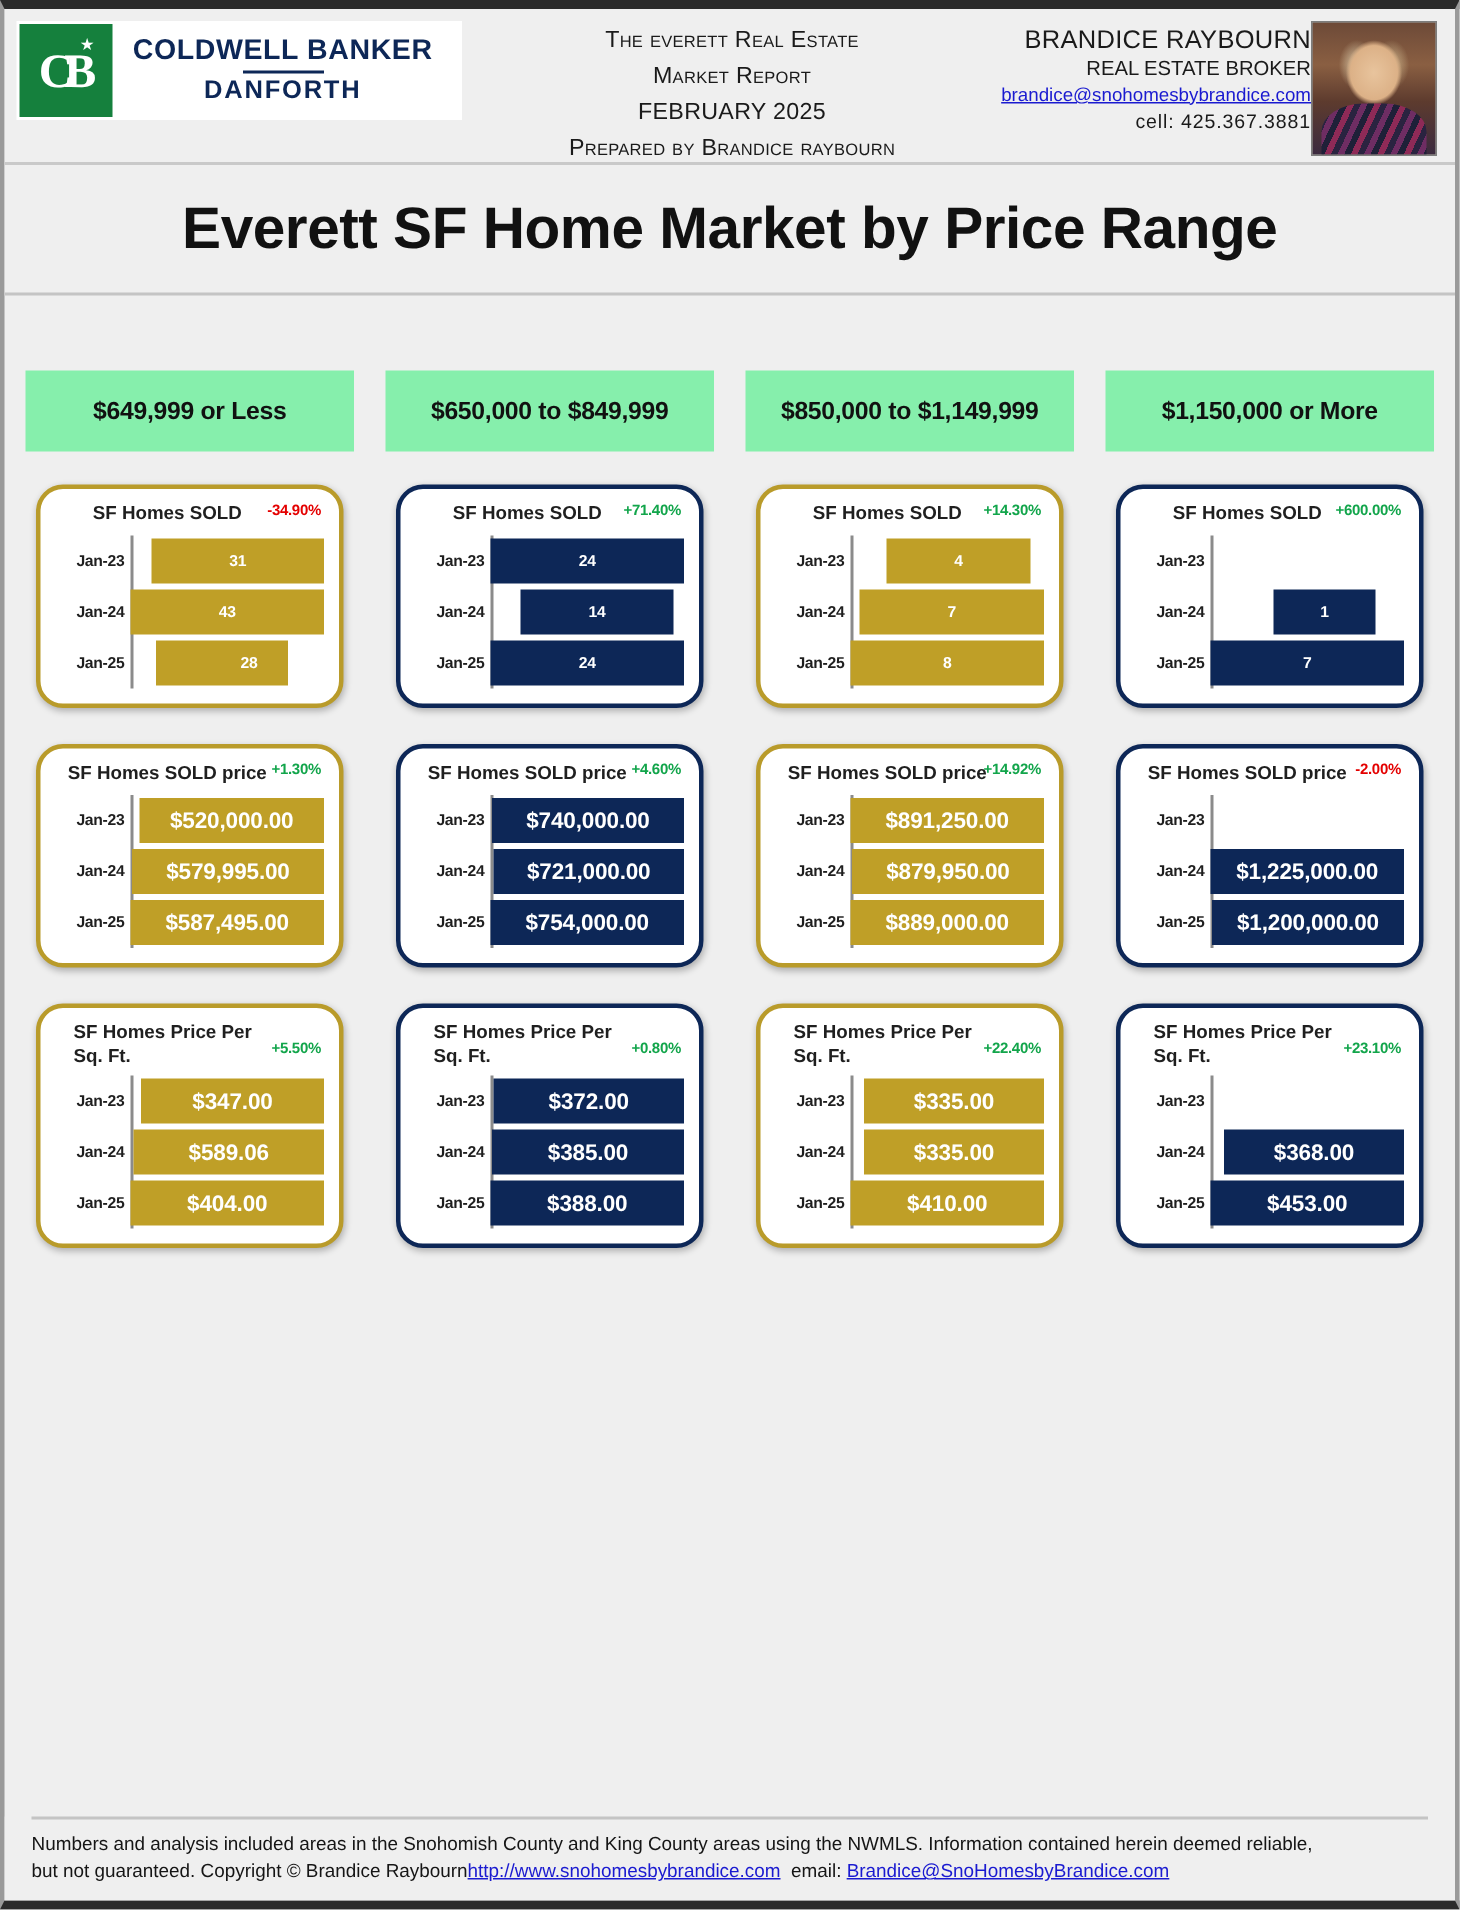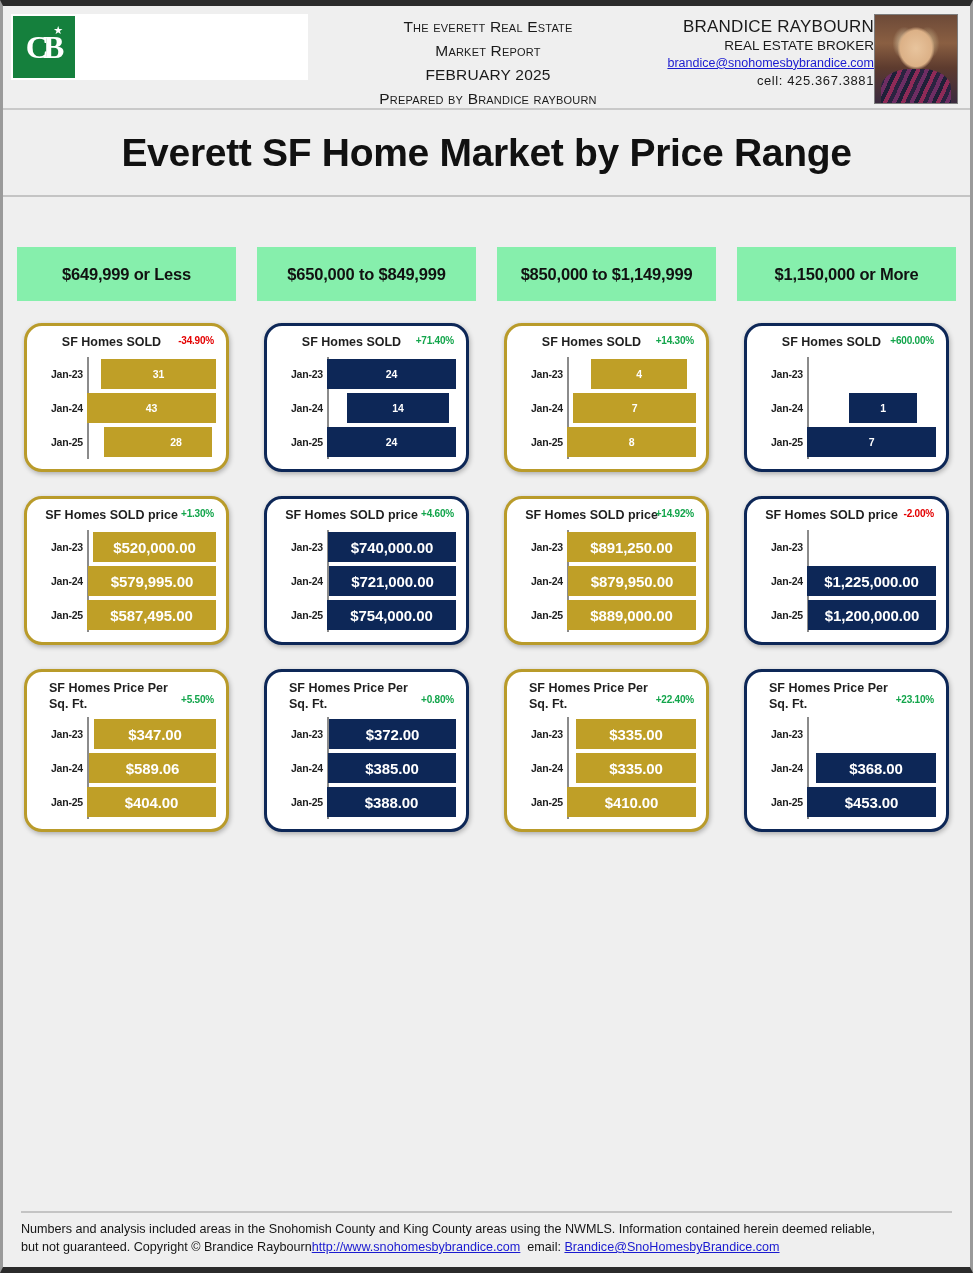--- a/index.html
+++ b/index.html
@@ -325,20 +325,25 @@
 
 <div class="page">
 
   <div class="header">
 
     <div class="logo-box">
       <div class="logo-mark">
         <span class="cb-letters">CB</span>
         <span class="cb-star">★</span>
       </div>
+      <div class="logo-words">
+        <div class="cb-name">COLDWELL BANKER</div>
+        <div class="cb-rule"></div>
+        <div class="cb-sub">DANFORTH</div>
+      </div>
     </div>
 
     <div class="header-center">
       <div>The everett Real Estate</div>
       <div>Market Report</div>
       <div>FEBRUARY 2025</div>
       <div>Prepared by Brandice raybourn</div>
     </div>
 
     <div class="header-right">
@@ -390,21 +395,21 @@
                 </div>
               </div>
               <div class="brow">
                 <div class="ylabel">Jan-24</div>
                 <div class="bar gold" style="width: 135px; margin-left: 0px;">
                   <span>43</span>
                 </div>
               </div>
               <div class="brow">
                 <div class="ylabel">Jan-25</div>
-                <div class="bar gold" style="width: 108px; margin-left: 17px; padding-left: 36px;">
+                <div class="bar gold" style="width: 88px; margin-left: 17px; padding-left: 36px;">
                   <span>28</span>
                 </div>
               </div>
             </div>
           </div>
         </div>
         <div class="cardslot">
           <div class="card navy">
             <div class="card-head">
               <div class="card-title">SF Homes SOLD</div>

